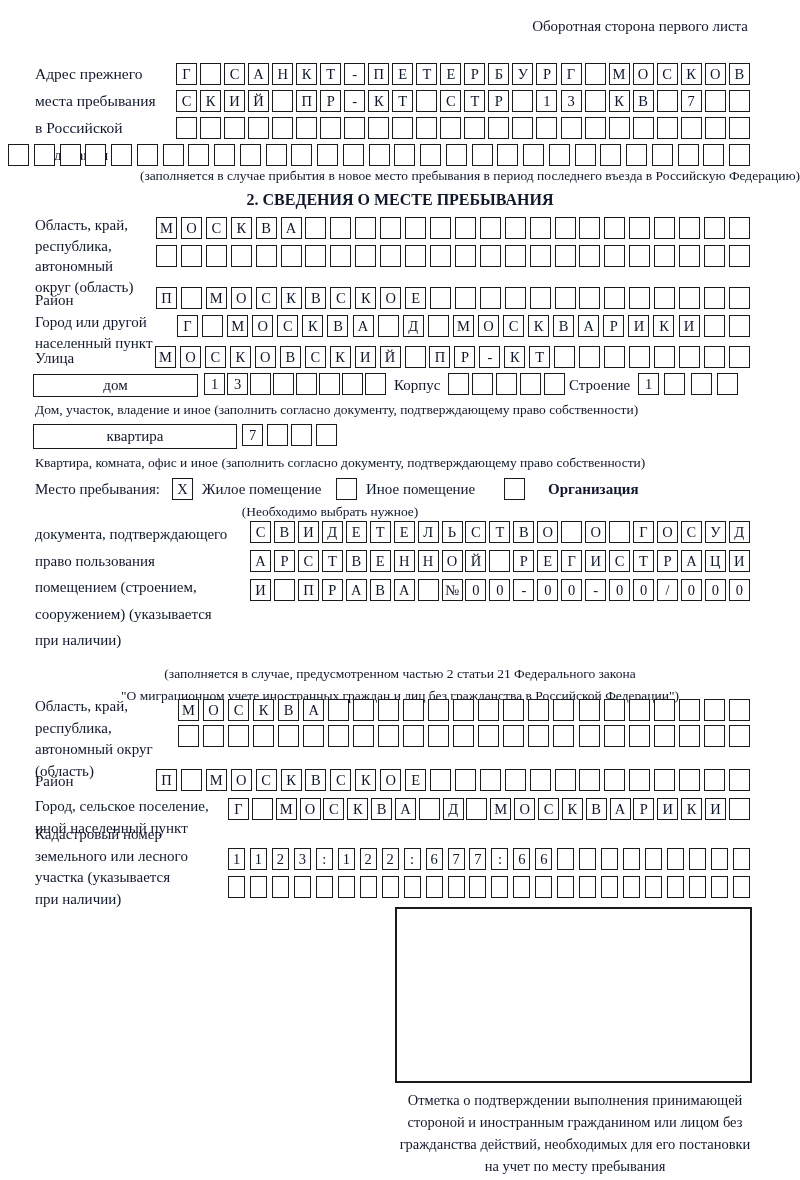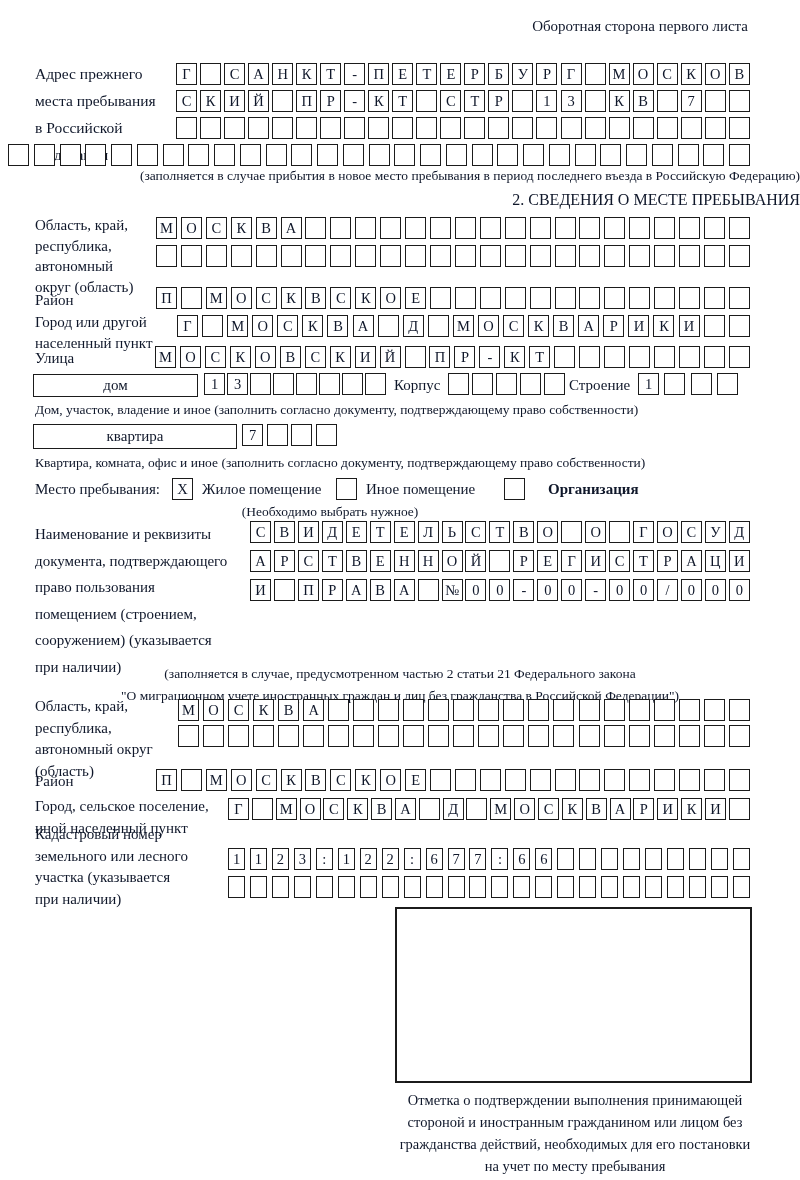--- a/index.html
+++ b/index.html
@@ -5,21 +5,21 @@
   html,body{margin:0;padding:0;background:#fff;}
   .page{position:relative;width:800px;height:1180px;background:#ffffff;
         font-family:"Liberation Serif","DejaVu Serif",serif;color:#0f172a;overflow:hidden;}
   .abs{position:absolute;}
   .lbl{font-size:15px;line-height:20.5px;white-space:nowrap;}
   .lbl27{font-size:15.5px;line-height:27px;white-space:nowrap;}
   .lbl26{font-size:15px;line-height:26.5px;white-space:nowrap;}
   .lbl21{font-size:15px;line-height:21.5px;white-space:nowrap;}
   .note{font-size:13.5px;white-space:nowrap;}
   .center{text-align:center;}
-  .bold{font-weight:normal;text-align:right;}
+  .bold{font-weight:bold;}
   .cellrow{position:absolute;display:flex;justify-content:space-between;}
   .cell{flex:none;width:19px;height:20px;border:1.7px solid #1b1b1b;
         display:inline-flex;align-items:center;justify-content:center;
         font-size:14.5px;line-height:1;background:#fff;}
   .narrow .cell{width:15px;}
   .widebox{position:absolute;border:1.7px solid #1b1b1b;display:flex;
         align-items:center;justify-content:center;font-size:15px;background:#fff;}
   .chk{position:absolute;width:19px;height:20px;border:1.7px solid #1b1b1b;
         display:flex;align-items:center;justify-content:center;font-size:14.5px;background:#fff;}
   .stamp{position:absolute;border:2px solid #1b1b1b;background:#fff;}
@@ -338,21 +338,20 @@
   <div class="abs lbl" style="left:35px;top:479px;">Место пребывания:</div>
   <div class="chk" style="left:172px;top:478px;">X</div>
   <div class="abs lbl" style="left:202px;top:479px;">Жилое помещение</div>
   <div class="chk" style="left:336px;top:478px;"> </div>
   <div class="abs lbl" style="left:366px;top:479px;">Иное помещение</div>
   <div class="chk" style="left:504px;top:478px;"> </div>
   <div class="abs lbl" style="left:548px;top:479px;font-weight:bold;">Организация</div>
   <div class="abs note center" style="left:35px;top:504px;width:590px;">(Необходимо выбрать нужное)</div>
 
   <div class="abs" style="left:35px;top:521px;">
-    <div class="lbl26">Наименование и реквизиты</div>
     <div class="lbl26">документа, подтверждающего</div>
     <div class="lbl26">право пользования</div>
     <div class="lbl26">помещением (строением,</div>
     <div class="lbl26">сооружением) (указывается</div>
     <div class="lbl26">при наличии)</div>
   </div>
   <div class="cellrow" style="left:250px;top:521px;width:500px;">
       <span class="cell">С</span>
       <span class="cell">В</span>
       <span class="cell">И</span>

